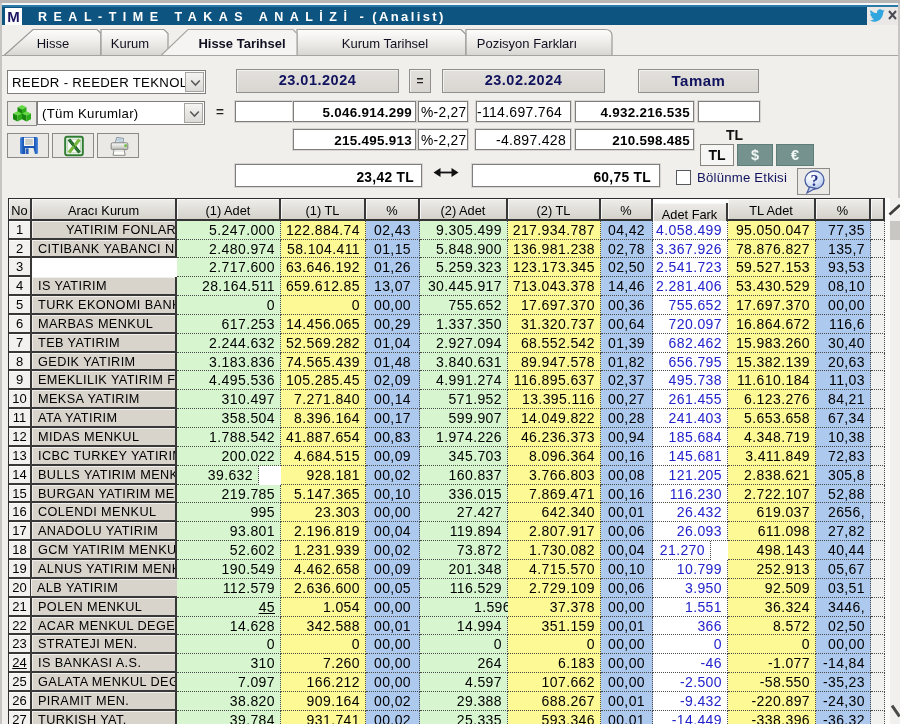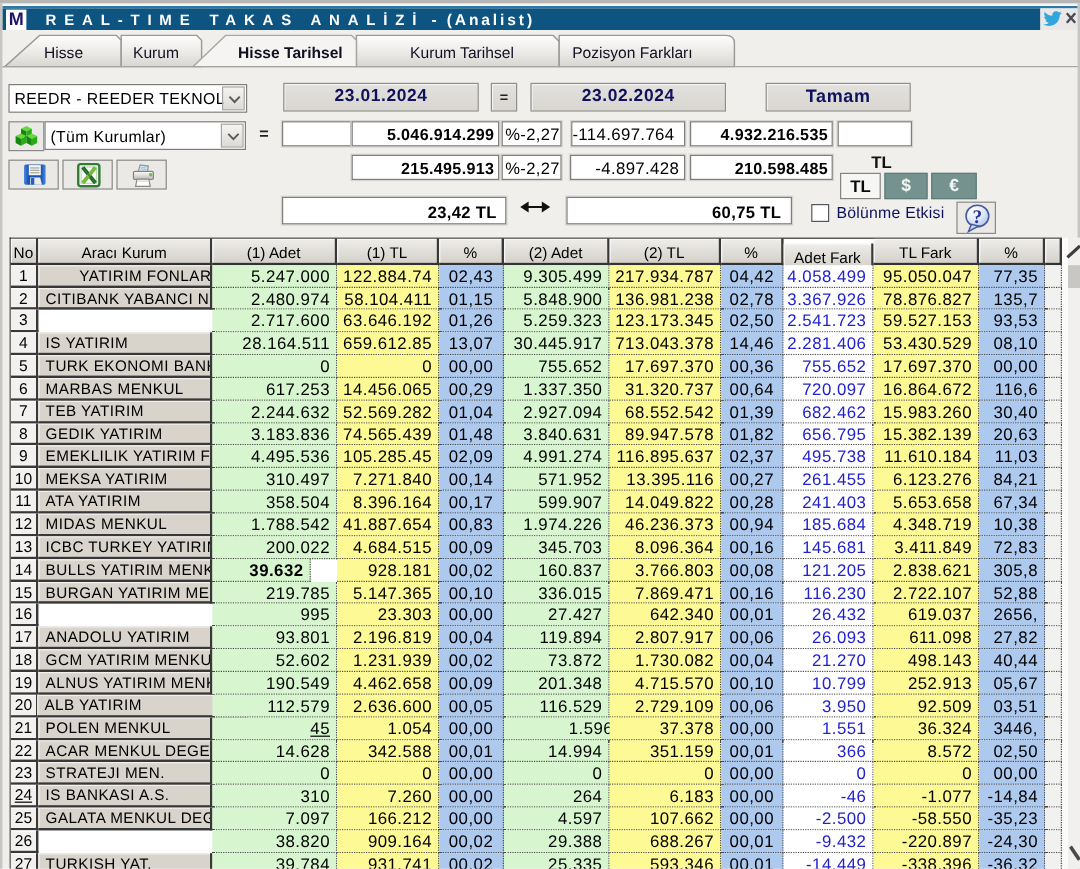--- a/index.html
+++ b/index.html
@@ -207,21 +207,21 @@
 <div class="abs" id="grid" style="left:8px;top:198px;width:877px;height:526px;border-top:1.6px solid #2e2e2e;border-left:1.6px solid #2e2e2e;background:#fff;font-size:13px;">
 <div class="abs hc" style="left:0px;top:0;width:23px;height:22px;">No</div>
 <div class="abs hc" style="left:23px;top:0;width:145px;height:22px;">Aracı Kurum</div>
 <div class="abs hc" style="left:168px;top:0;width:104px;height:22px;">(1) Adet</div>
 <div class="abs hc" style="left:272px;top:0;width:85px;height:22px;">(1) TL</div>
 <div class="abs hc" style="left:357px;top:0;width:54px;height:22px;">%</div>
 <div class="abs hc" style="left:411px;top:0;width:88px;height:22px;">(2) Adet</div>
 <div class="abs hc" style="left:499px;top:0;width:93px;height:22px;">(2) TL</div>
 <div class="abs hc" style="left:592px;top:0;width:52px;height:22px;">%</div>
 <div class="abs hc" style="left:644px;top:4px;width:75px;height:22px;">Adet Fark</div>
-<div class="abs hc" style="left:719px;top:0;width:88px;height:22px;">TL Fark</div>
+<div class="abs hc" style="left:719px;top:0;width:88px;height:22px;">TL Adet</div>
 <div class="abs hc" style="left:807px;top:0;width:55px;height:22px;">%</div>
 <div class="abs hc" style="left:862px;top:0;width:14px;height:22px;"></div>
 <div class="abs cell no" style="left:0px;top:22px;width:23px;height:19px;">1</div>
 <div class="abs cell ak" style="left:23px;top:22px;width:145px;height:19px;padding-left:34px;">YATIRIM FONLARI</div>
 <div class="abs cell g r" style="left:168px;top:22px;width:104px;height:19px;">5.247.000</div>
 <div class="abs cell y r" style="left:272px;top:22px;width:85px;height:19px;">122.884.74</div>
 <div class="abs cell b c" style="left:357px;top:22px;width:54px;height:19px;">02,43</div>
 <div class="abs cell g r" style="left:411px;top:22px;width:88px;height:19px;">9.305.499</div>
 <div class="abs cell y r" style="left:499px;top:22px;width:93px;height:19px;">217.934.787</div>
 <div class="abs cell b c" style="left:592px;top:22px;width:52px;height:19px;">04,42</div>
@@ -367,21 +367,21 @@
 <div class="abs cell b c" style="left:357px;top:248px;width:54px;height:19px;">00,09</div>
 <div class="abs cell g r" style="left:411px;top:248px;width:88px;height:19px;">345.703</div>
 <div class="abs cell y r" style="left:499px;top:248px;width:93px;height:19px;">8.096.364</div>
 <div class="abs cell b c" style="left:592px;top:248px;width:52px;height:19px;">00,16</div>
 <div class="abs cell w r fk" style="left:644px;top:248px;width:75px;height:19px;">145.681</div>
 <div class="abs cell y r" style="left:719px;top:248px;width:88px;height:19px;">3.411.849</div>
 <div class="abs cell b r" style="left:807px;top:248px;width:55px;height:19px;">72,83</div>
 <div class="abs cell w" style="left:862px;top:248px;width:14px;height:19px;background:#f1f1f0;"></div>
 <div class="abs cell no" style="left:0px;top:267px;width:23px;height:19px;">14</div>
 <div class="abs cell ak" style="left:23px;top:267px;width:145px;height:19px;">BULLS YATIRIM MENK</div>
-<div class="abs cell g r" style="left:168px;top:267px;width:82px;height:19px;font-weight:bold;">39.632</div>
+<div class="abs cell g r" style="left:168px;top:267px;width:82px;height:19px;">39.632</div>
 <div class="abs cell y r" style="left:272px;top:267px;width:85px;height:19px;">928.181</div>
 <div class="abs cell b c" style="left:357px;top:267px;width:54px;height:19px;">00,02</div>
 <div class="abs cell g r" style="left:411px;top:267px;width:88px;height:19px;">160.837</div>
 <div class="abs cell y r" style="left:499px;top:267px;width:93px;height:19px;">3.766.803</div>
 <div class="abs cell b c" style="left:592px;top:267px;width:52px;height:19px;">00,08</div>
 <div class="abs cell w r fk" style="left:644px;top:267px;width:75px;height:19px;">121.205</div>
 <div class="abs cell y r" style="left:719px;top:267px;width:88px;height:19px;">2.838.621</div>
 <div class="abs cell b r" style="left:807px;top:267px;width:55px;height:19px;">305,8</div>
 <div class="abs cell w" style="left:862px;top:267px;width:14px;height:19px;background:#f1f1f0;"></div>
 <div class="abs cell no" style="left:0px;top:286px;width:23px;height:18px;">15</div>
@@ -390,20 +390,21 @@
 <div class="abs cell y r" style="left:272px;top:286px;width:85px;height:18px;">5.147.365</div>
 <div class="abs cell b c" style="left:357px;top:286px;width:54px;height:18px;">00,10</div>
 <div class="abs cell g r" style="left:411px;top:286px;width:88px;height:18px;">336.015</div>
 <div class="abs cell y r" style="left:499px;top:286px;width:93px;height:18px;">7.869.471</div>
 <div class="abs cell b c" style="left:592px;top:286px;width:52px;height:18px;">00,16</div>
 <div class="abs cell w r fk" style="left:644px;top:286px;width:75px;height:18px;">116.230</div>
 <div class="abs cell y r" style="left:719px;top:286px;width:88px;height:18px;">2.722.107</div>
 <div class="abs cell b r" style="left:807px;top:286px;width:55px;height:18px;">52,88</div>
 <div class="abs cell w" style="left:862px;top:286px;width:14px;height:18px;background:#f1f1f0;"></div>
 <div class="abs cell no" style="left:0px;top:304px;width:23px;height:19px;">16</div>
+<div class="abs cell ak" style="left:23px;top:304px;width:145px;height:19px;">COLENDI MENKUL</div>
 <div class="abs cell g r" style="left:168px;top:304px;width:104px;height:19px;">995</div>
 <div class="abs cell y r" style="left:272px;top:304px;width:85px;height:19px;">23.303</div>
 <div class="abs cell b c" style="left:357px;top:304px;width:54px;height:19px;">00,00</div>
 <div class="abs cell g r" style="left:411px;top:304px;width:88px;height:19px;">27.427</div>
 <div class="abs cell y r" style="left:499px;top:304px;width:93px;height:19px;">642.340</div>
 <div class="abs cell b c" style="left:592px;top:304px;width:52px;height:19px;">00,01</div>
 <div class="abs cell w r fk" style="left:644px;top:304px;width:75px;height:19px;">26.432</div>
 <div class="abs cell y r" style="left:719px;top:304px;width:88px;height:19px;">619.037</div>
 <div class="abs cell b r" style="left:807px;top:304px;width:55px;height:19px;">2656,</div>
 <div class="abs cell w" style="left:862px;top:304px;width:14px;height:19px;background:#f1f1f0;"></div>
@@ -420,21 +421,21 @@
 <div class="abs cell b r" style="left:807px;top:323px;width:55px;height:19px;">27,82</div>
 <div class="abs cell w" style="left:862px;top:323px;width:14px;height:19px;background:#f1f1f0;"></div>
 <div class="abs cell no" style="left:0px;top:342px;width:23px;height:19px;">18</div>
 <div class="abs cell ak" style="left:23px;top:342px;width:145px;height:19px;">GCM YATIRIM MENKUL</div>
 <div class="abs cell g r" style="left:168px;top:342px;width:104px;height:19px;">52.602</div>
 <div class="abs cell y r" style="left:272px;top:342px;width:85px;height:19px;">1.231.939</div>
 <div class="abs cell b c" style="left:357px;top:342px;width:54px;height:19px;">00,02</div>
 <div class="abs cell g r" style="left:411px;top:342px;width:88px;height:19px;">73.872</div>
 <div class="abs cell y r" style="left:499px;top:342px;width:93px;height:19px;">1.730.082</div>
 <div class="abs cell b c" style="left:592px;top:342px;width:52px;height:19px;">00,04</div>
-<div class="abs cell w r fk" style="left:644px;top:342px;width:75px;height:19px;">21.270</div>
+<div class="abs cell w r fk" style="left:644px;top:342px;width:58px;height:19px;">21.270</div>
 <div class="abs cell y r" style="left:719px;top:342px;width:88px;height:19px;">498.143</div>
 <div class="abs cell b r" style="left:807px;top:342px;width:55px;height:19px;">40,44</div>
 <div class="abs cell w" style="left:862px;top:342px;width:14px;height:19px;background:#f1f1f0;"></div>
 <div class="abs cell no" style="left:0px;top:361px;width:23px;height:19px;">19</div>
 <div class="abs cell ak" style="left:23px;top:361px;width:145px;height:19px;">ALNUS YATIRIM MENK</div>
 <div class="abs cell g r" style="left:168px;top:361px;width:104px;height:19px;">190.549</div>
 <div class="abs cell y r" style="left:272px;top:361px;width:85px;height:19px;">4.462.658</div>
 <div class="abs cell b c" style="left:357px;top:361px;width:54px;height:19px;">00,09</div>
 <div class="abs cell g r" style="left:411px;top:361px;width:88px;height:19px;">201.348</div>
 <div class="abs cell y r" style="left:499px;top:361px;width:93px;height:19px;">4.715.570</div>
@@ -509,20 +510,21 @@
 <div class="abs cell y r" style="left:272px;top:474px;width:85px;height:19px;">166.212</div>
 <div class="abs cell b c" style="left:357px;top:474px;width:54px;height:19px;">00,00</div>
 <div class="abs cell g r" style="left:411px;top:474px;width:88px;height:19px;">4.597</div>
 <div class="abs cell y r" style="left:499px;top:474px;width:93px;height:19px;">107.662</div>
 <div class="abs cell b c" style="left:592px;top:474px;width:52px;height:19px;">00,00</div>
 <div class="abs cell w r fk" style="left:644px;top:474px;width:75px;height:19px;">-2.500</div>
 <div class="abs cell y r" style="left:719px;top:474px;width:88px;height:19px;">-58.550</div>
 <div class="abs cell b r" style="left:807px;top:474px;width:55px;height:19px;">-35,23</div>
 <div class="abs cell w" style="left:862px;top:474px;width:14px;height:19px;background:#f1f1f0;"></div>
 <div class="abs cell no" style="left:0px;top:493px;width:23px;height:19px;">26</div>
+<div class="abs cell ak" style="left:23px;top:493px;width:145px;height:19px;">PIRAMIT MEN.</div>
 <div class="abs cell g r" style="left:168px;top:493px;width:104px;height:19px;">38.820</div>
 <div class="abs cell y r" style="left:272px;top:493px;width:85px;height:19px;">909.164</div>
 <div class="abs cell b c" style="left:357px;top:493px;width:54px;height:19px;">00,02</div>
 <div class="abs cell g r" style="left:411px;top:493px;width:88px;height:19px;">29.388</div>
 <div class="abs cell y r" style="left:499px;top:493px;width:93px;height:19px;">688.267</div>
 <div class="abs cell b c" style="left:592px;top:493px;width:52px;height:19px;">00,01</div>
 <div class="abs cell w r fk" style="left:644px;top:493px;width:75px;height:19px;">-9.432</div>
 <div class="abs cell y r" style="left:719px;top:493px;width:88px;height:19px;">-220.897</div>
 <div class="abs cell b r" style="left:807px;top:493px;width:55px;height:19px;">-24,30</div>
 <div class="abs cell w" style="left:862px;top:493px;width:14px;height:19px;background:#f1f1f0;"></div>

